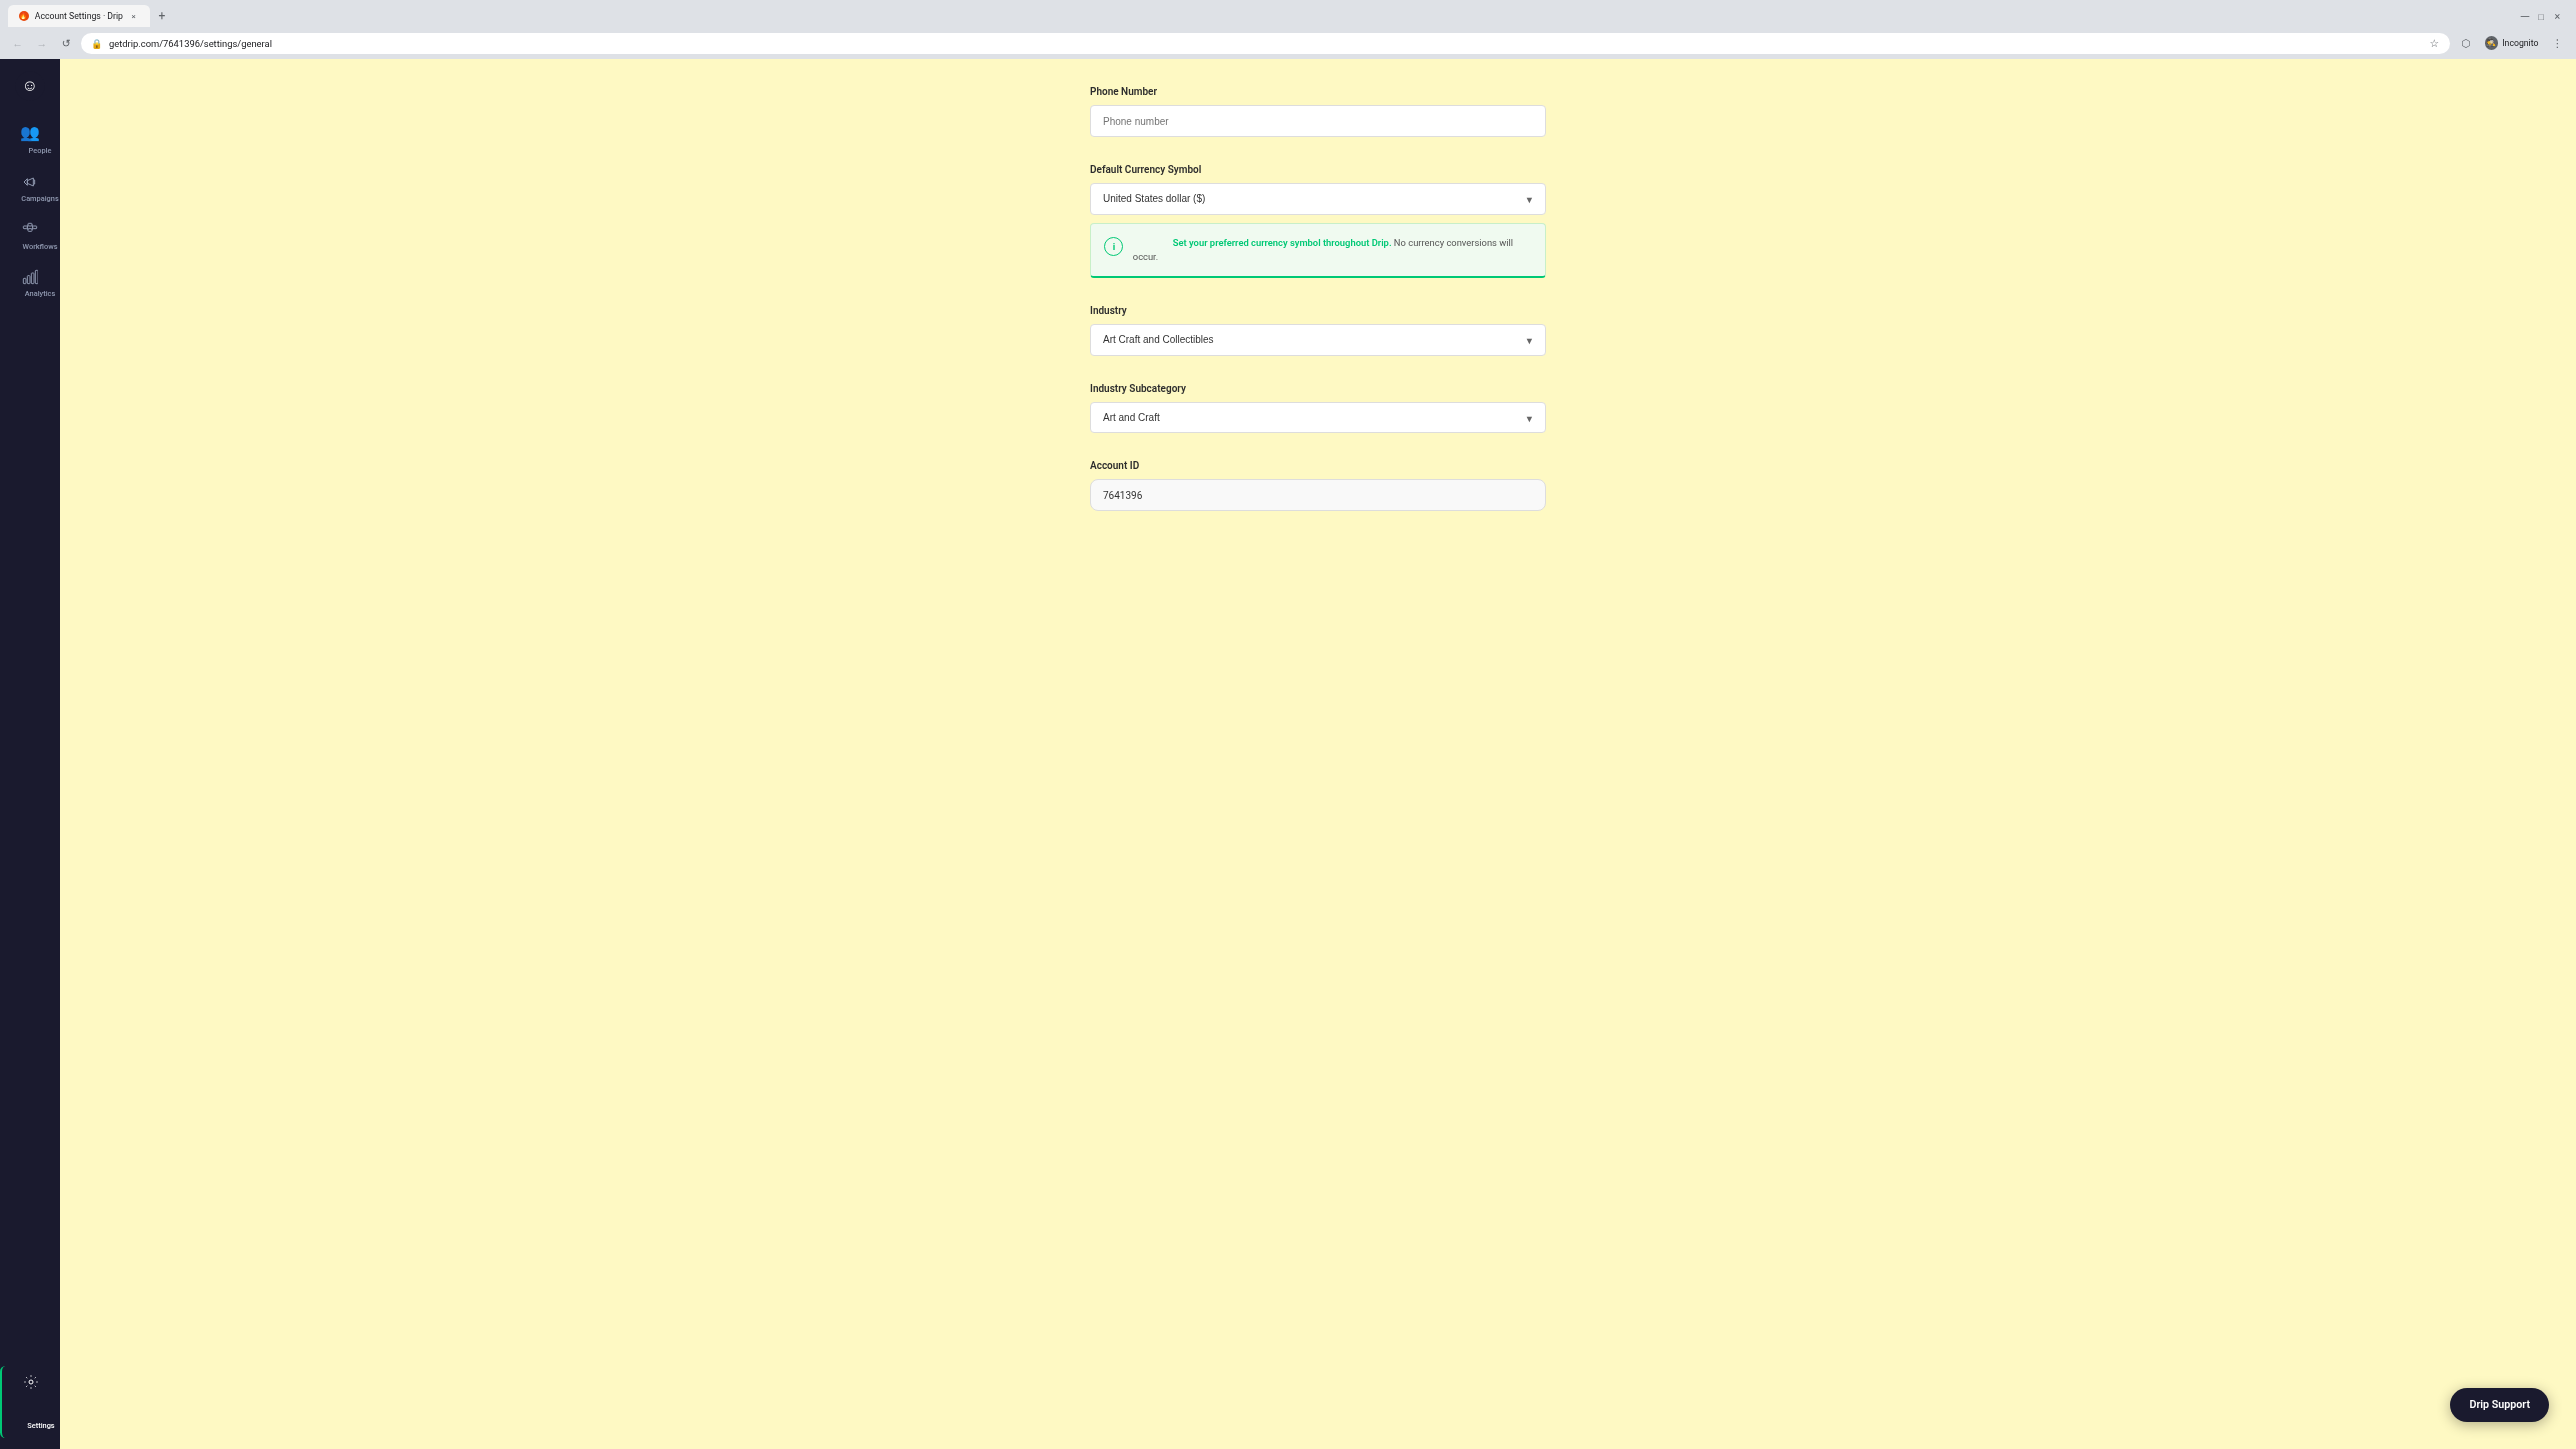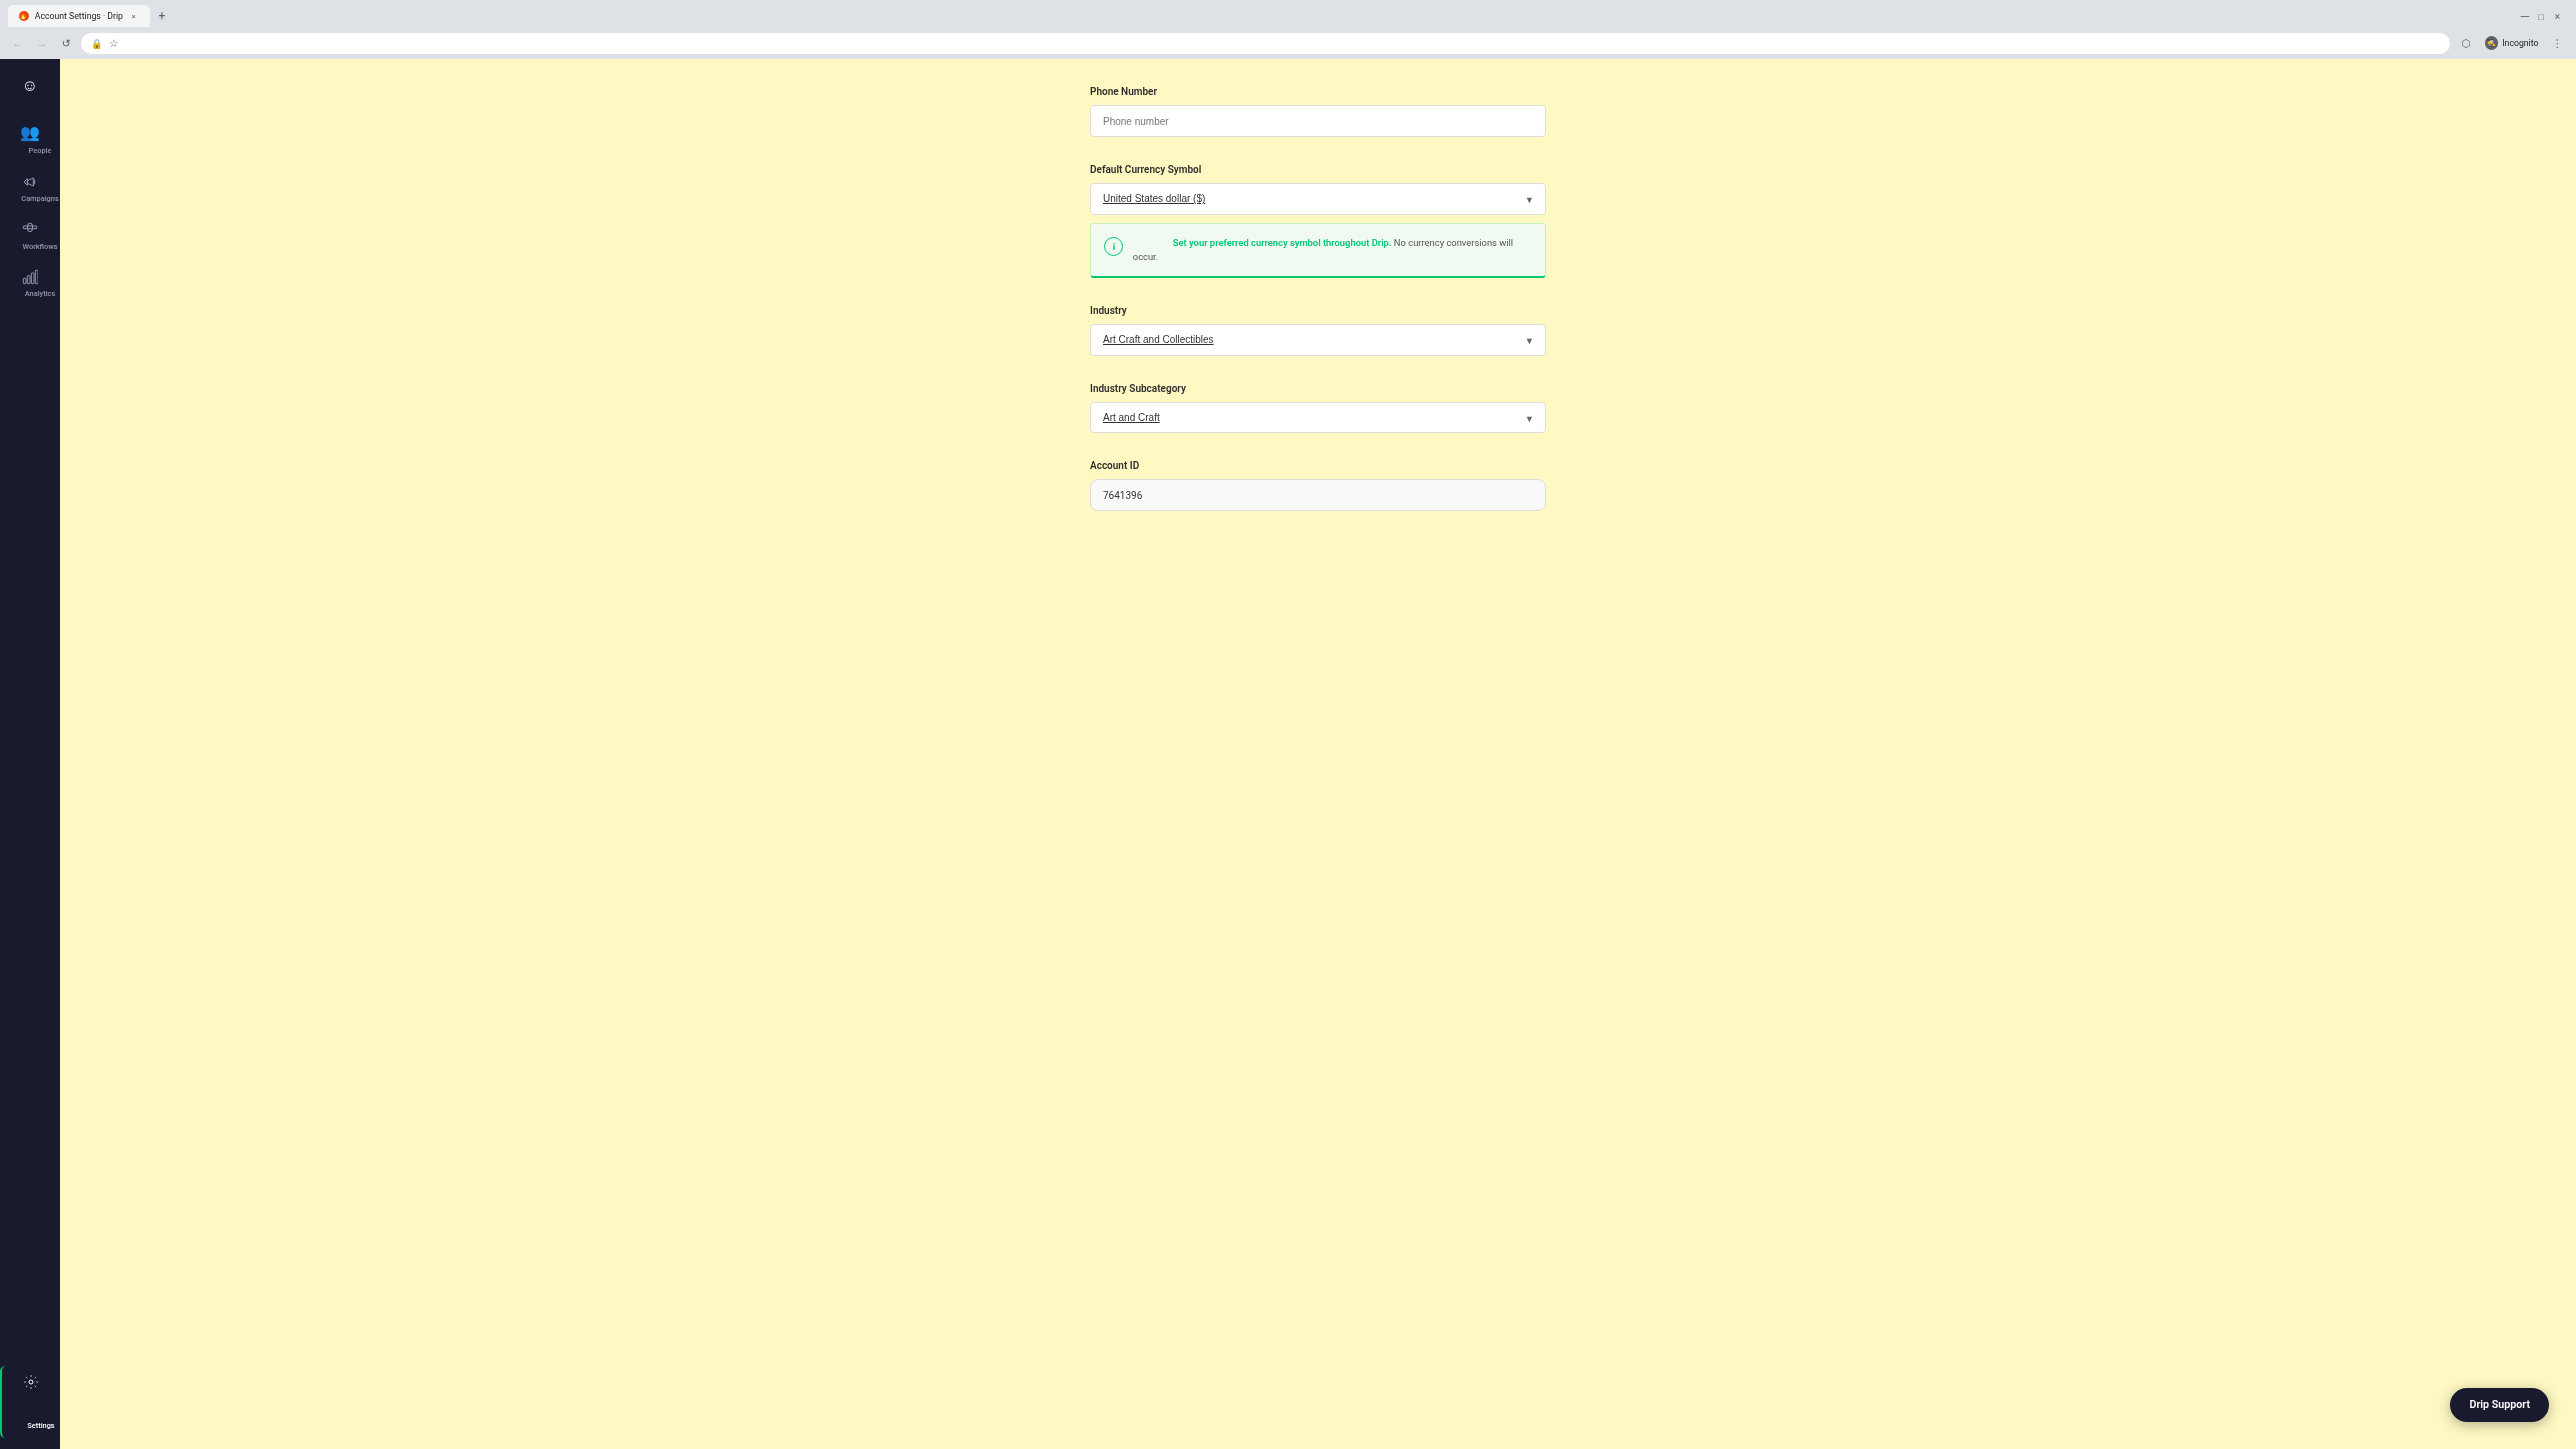--- a/index.html
+++ b/index.html
@@ -284,21 +284,20 @@
       width: 100%;
       padding: 9.4px 12px;
       border: 0.7px solid #ddd;
       border-radius: 4px;
       font-size: 10px;
       color: #333;
       background: white;
       appearance: none;
       cursor: pointer;
       outline: none;
-      text-decoration: underline;
     }
 
     .select-chevron {
       position: absolute;
       right: 12px;
       top: 50%;
       transform: translateY(-50%);
       color: #666;
       pointer-events: none;
       font-size: 9.4px;
@@ -388,20 +387,21 @@
     </div>
   </div>
 
   <div class="browser-toolbar">
     <div class="nav-btn disabled">←</div>
     <div class="nav-btn disabled">→</div>
     <div class="nav-btn">↺</div>
 
     <div class="address-bar">
       <span class="address-lock">🔒</span>
+      <span class="address-text">getdrip.com/7641396/settings/general</span>
       <span class="address-star">☆</span>
     </div>
 
     <div class="toolbar-right">
       <div class="toolbar-icon-btn">⬡</div>
       <div class="incognito-badge">
         <div class="incognito-icon">🕵</div>
         <span>Incognito</span>
       </div>
       <div class="toolbar-icon-btn">⋮</div>

